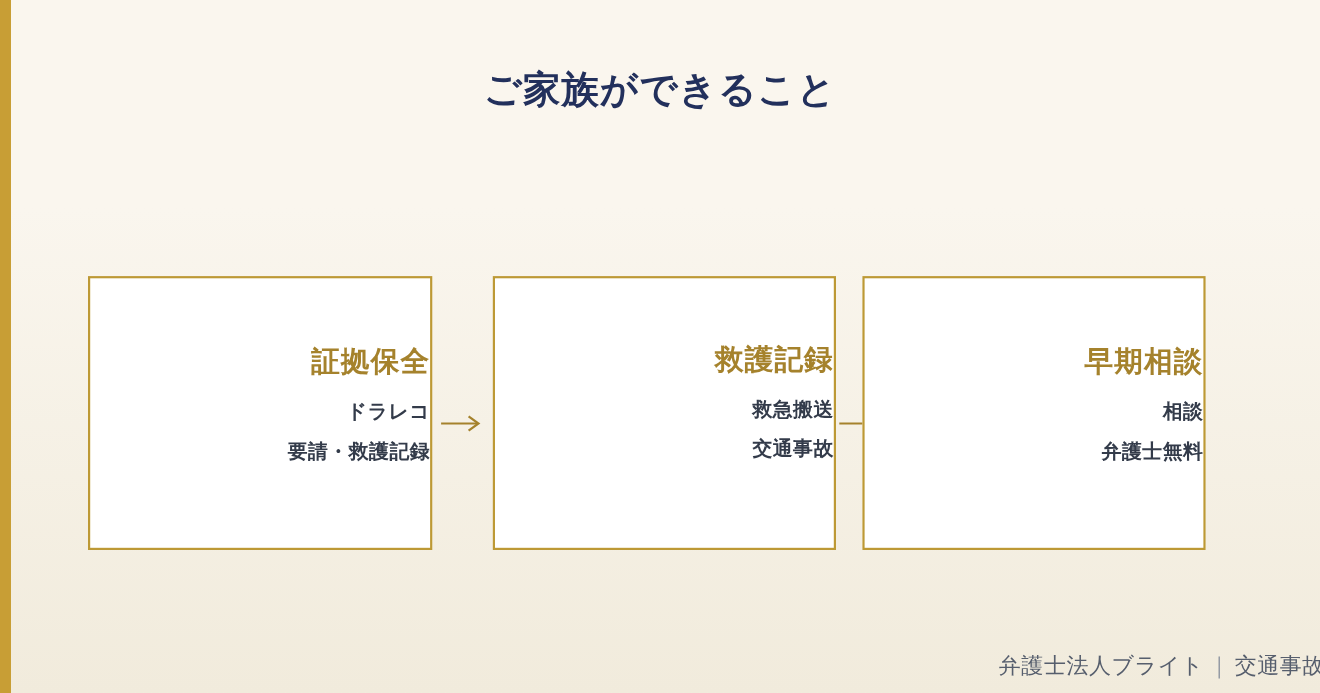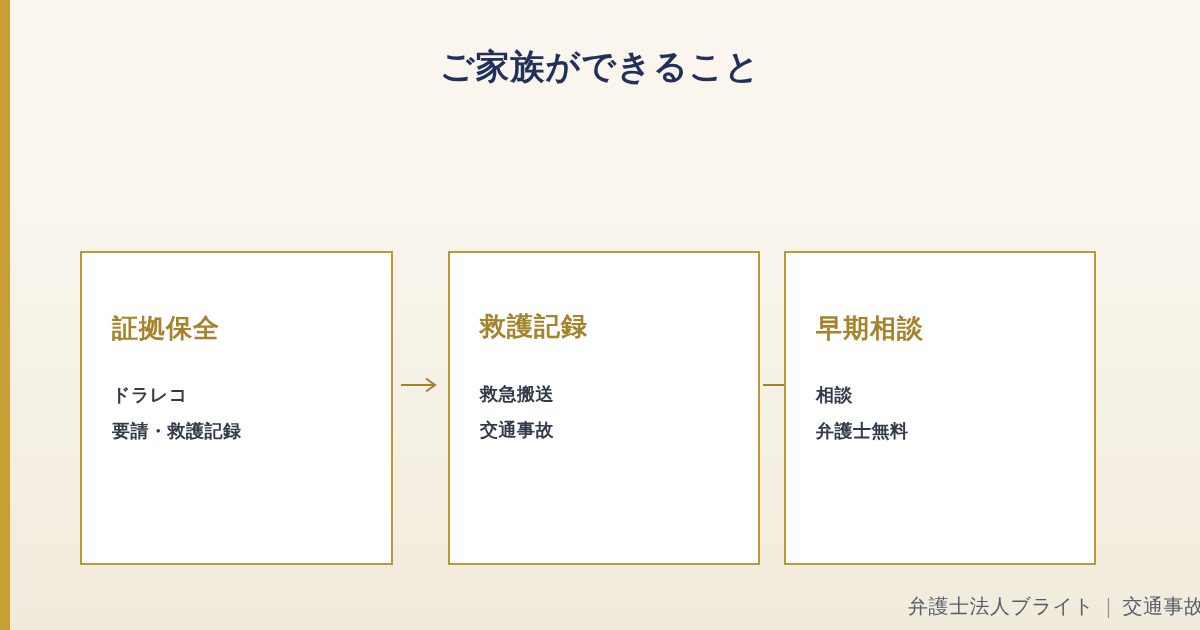--- a/index.html
+++ b/index.html
@@ -26,52 +26,52 @@
     overflow: hidden;
   }
   .left-stripe {
     position: absolute;
     left: 0; top: 0;
     width: 10px; height: 630px;
     background: var(--accent-gold);
   }
   .page-title {
     position: absolute;
-    left: 0; top: 48px;
+    left: 0; top: 64px;
     width: 1200px;
     text-align: center;
     font-size: 34px;
     font-weight: 700;
     line-height: 36px;
     letter-spacing: 1px;
     color: var(--title-navy);
   }
   .step-box {
     position: absolute;
     top: 251px;
     width: 313px;
-    height: 314px;
+    height: 249px;
     background: var(--box-bg);
     border: 2px solid var(--border-gold);
-    text-align: left;
+    text-align: right;
     padding-left: 30px;
   }
   .step-box.b1 { left: 80px; }
   .step-box.b2 { left: 448px; width: 312px; font-family: Liberation Mono, monospace; }
   .step-box.b3 { left: 784px; width: 312px; }
   .box-heading {
     margin-top: 58px;
     font-size: 26px;
     font-weight: 700;
     line-height: 34px;
     letter-spacing: 1px;
     color: var(--heading-gold);
   }
   .box-body {
-    margin-top: 32px;
+    margin-top: 11px;
     font-size: 18px;
     font-weight: 700;
     line-height: 36px;
     letter-spacing: 0.5px;
     color: var(--body-dark);
   }
   .arrow {
     position: absolute;
     top: 375px;
     width: 40px;

